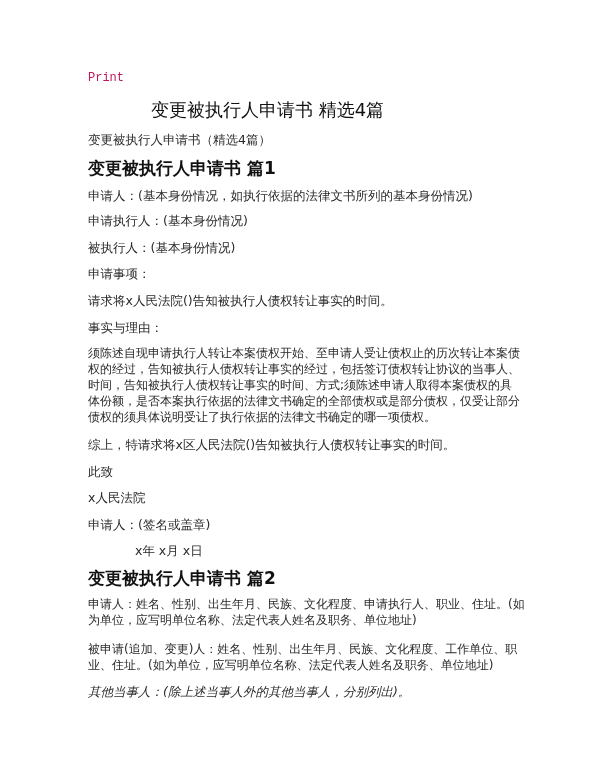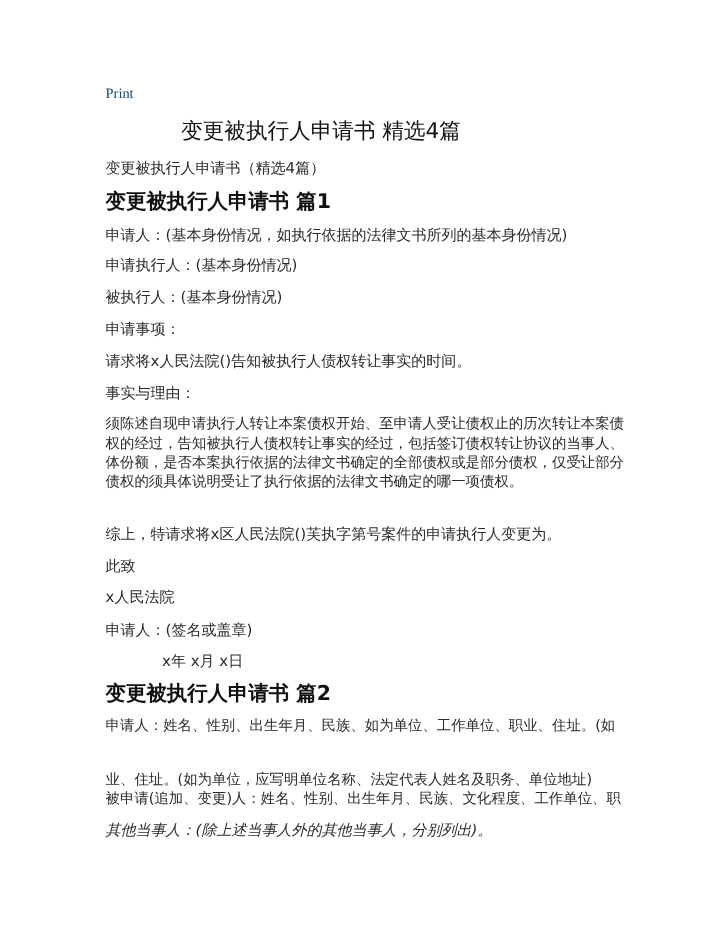--- a/index.html
+++ b/index.html
@@ -1,19 +1,19 @@
 <!DOCTYPE html>
 <html><head>
 <meta charset="utf-8">
 <style>
   html, body { margin: 0; padding: 0; background: #ffffff; }
   body { width: 600px; height: 776px; position: relative; overflow: hidden;
          font-family: "DejaVu Sans", "Liberation Sans", sans-serif; color: #222; }
   .line { position: absolute; left: 88px; white-space: nowrap; font-size: 12.5px; line-height: 16px; color: #2a2a2a; }
-  .print { font-family: Liberation Serif, serif; font-size: 12px; color: #0c4a6e; }
+  .print { font-family: Liberation Mono, monospace; font-size: 12px; color: #be185d; }
   .title { position: absolute; left: 0; width: 535px; text-align: center; font-size: 18px; line-height: 22px; color: #111; }
   .heading { font-weight: bold; color: #111; font-size: 17px; }
   .para { position: absolute; left: 88px; width: 428px; font-size: 12px; line-height: 16px; color: #2a2a2a; }
   .para .pl { display: block; white-space: nowrap; }
 </style>
 </head>
 <body>
 
 <div class="line print" style="top:70px;">Print</div>
 
@@ -26,34 +26,36 @@
 <div class="line" style="top:188px;">申请人：(基本身份情况，如执行依据的法律文书所列的基本身份情况)</div>
 <div class="line" style="top:213px;">申请执行人：(基本身份情况)</div>
 <div class="line" style="top:240px;">被执行人：(基本身份情况)</div>
 <div class="line" style="top:266px;">申请事项：</div>
 <div class="line" style="top:293px;">请求将x人民法院()告知被执行人债权转让事实的时间。</div>
 <div class="line" style="top:320px;">事实与理由：</div>
 
 <div class="para" style="top:345px;">
   <span class="pl">须陈述自现申请执行人转让本案债权开始、至申请人受让债权止的历次转让本案债</span>
   <span class="pl">权的经过，告知被执行人债权转让事实的经过，包括签订债权转让协议的当事人、</span>
+  <span class="pl">时间，告知被执行人债权转让事实的时间、方式;须陈述申请人取得本案债权的具</span>
   <span class="pl">体份额，是否本案执行依据的法律文书确定的全部债权或是部分债权，仅受让部分</span>
   <span class="pl">债权的须具体说明受让了执行依据的法律文书确定的哪一项债权。</span>
 </div>
 
-<div class="line" style="top:437px;">综上，特请求将x区人民法院()芙执字第号案件的申请执行人变更为。</div>
+<div class="line" style="top:437px;">综上，特请求将x区人民法院()告知被执行人债权转让事实的时间。</div>
 <div class="line" style="top:464px;">此致</div>
 <div class="line" style="top:490px;">x人民法院</div>
 <div class="line" style="top:517px;">申请人：(签名或盖章)</div>
 <div class="line" style="top:543px;margin-left:47px;">x年 x月 x日</div>
 
 <div class="line heading" style="top:570px;">变更被执行人申请书 篇2</div>
 
 <div class="para" style="top:596px;">
-  <span class="pl">申请人：姓名、性别、出生年月、民族、如为单位、工作单位、职业、住址。(如</span>
+  <span class="pl">申请人：姓名、性别、出生年月、民族、文化程度、申请执行人、职业、住址。(如</span>
+  <span class="pl">为单位，应写明单位名称、法定代表人姓名及职务、单位地址)</span>
 </div>
 
 <div class="para" style="top:641px;">
+  <span class="pl">被申请(追加、变更)人：姓名、性别、出生年月、民族、文化程度、工作单位、职</span>
   <span class="pl">业、住址。(如为单位，应写明单位名称、法定代表人姓名及职务、单位地址)</span>
-  <span class="pl">被申请(追加、变更)人：姓名、性别、出生年月、民族、文化程度、工作单位、职</span>
 </div>
 
 <div class="line" style="top:684px;font-style:italic;">其他当事人：(除上述当事人外的其他当事人，分别列出)。</div>
 
 </body></html>

